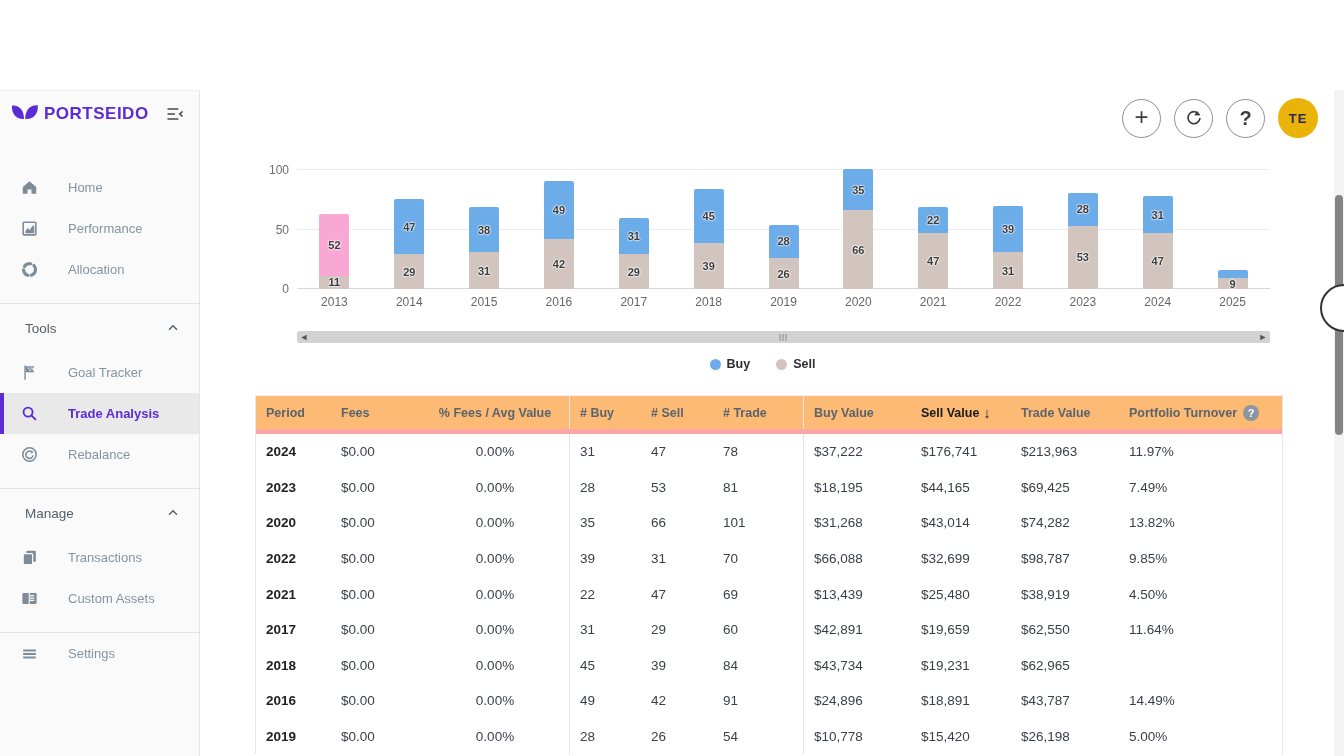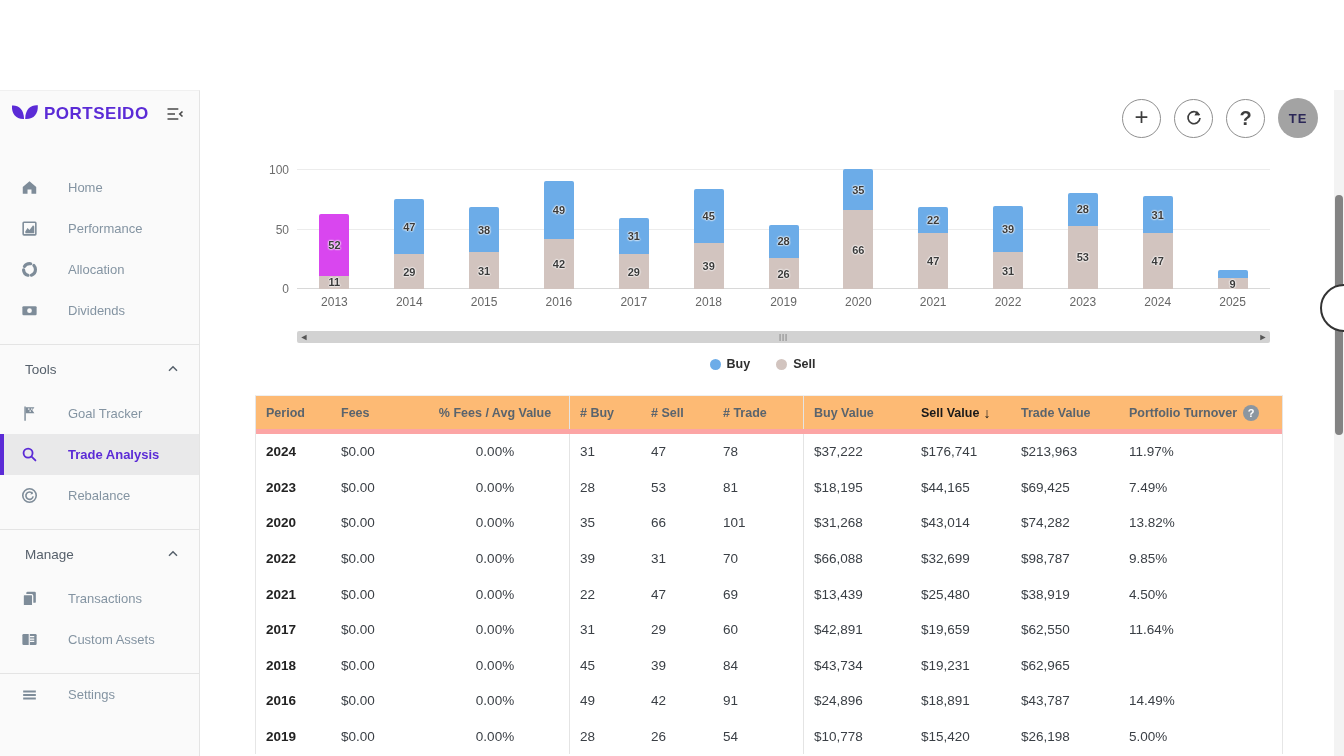--- a/index.html
+++ b/index.html
@@ -26,21 +26,21 @@
   .section-header { height:48px; display:flex; align-items:center; padding:0 18px 0 25px; }
   .section-header .shl { flex:1; font-size:13.5px; color:#56606b; }
   .section-header .chv { width:16px; height:16px; color:#56606b; cursor:pointer; }
 
   
   .header-actions { position:absolute; top:98px; right:26px; display:flex; align-items:center; gap:13px; }
   .circle-btn { width:39px; height:39px; border-radius:50%; border:1px solid #8f8f8f; background:#fff;
                 display:flex; align-items:center; justify-content:center; cursor:pointer; color:#3d3d3d; }
   .circle-btn .plus { font-size:24px; font-weight:300; line-height:1; margin-top:-2px; }
   .circle-btn .qm { font-size:20px; font-weight:bold; }
-  .avatar { width:40px; height:40px; border-radius:50%; background:#a3a3a3; color:#2b2757;
+  .avatar { width:40px; height:40px; border-radius:50%; background:#eab308; color:#2b2757;
             display:flex; align-items:center; justify-content:center; font-size:13px; font-weight:bold;
             letter-spacing:1px; cursor:pointer; }
 
   
   .chart-wrap { position:absolute; left:255px; top:168px; width:1015px; }
   .plot-row { display:flex; }
   .y-axis { width:42px; position:relative; height:132px; }
   .y-tick { position:absolute; right:8px; font-size:12px; color:#6d6d6d; transform:translateY(-50%); }
   .plot { position:relative; flex:1; height:132px; }
   .gridline { position:absolute; left:0; right:0; height:1px; background:#ececec; }
@@ -130,29 +130,20 @@
           <span class="lbl">Performance</span>
         </div>
         <div class="nav-item">
           <span class="ico">
             <svg viewBox="0 0 24 24" width="19" height="19" fill="none" stroke="currentColor" stroke-width="4">
               <circle cx="12" cy="12" r="7.5" stroke-dasharray="9 4.5" stroke-linecap="round"></circle>
             </svg>
           </span>
           <span class="lbl">Allocation</span>
         </div>
-        <div class="nav-item">
-          <span class="ico">
-            <svg viewBox="0 0 24 24" width="19" height="19">
-              <rect x="3" y="6.5" width="18" height="11.5" rx="1.5" fill="currentColor"></rect>
-              <circle cx="12" cy="12.2" r="3" fill="#fafafa"></circle>
-            </svg>
-          </span>
-          <span class="lbl">Dividends</span>
-        </div>
         <div class="side-divider"></div>
         <div class="section-header">
           <span class="shl">Tools</span>
           <span class="chv">
             <svg viewBox="0 0 24 24" width="16" height="16" fill="none" stroke="currentColor" stroke-width="2.2">
               <path d="M6 14.5l6-6 6 6"></path>
             </svg>
           </span>
         </div>
         <div class="nav-item">
@@ -247,21 +238,21 @@
       <div class="y-axis" id="y-axis">
           <span class="y-tick" style="bottom: 11px; transform: translateY(50%);">0</span>
           <span class="y-tick" style="bottom: 70.5px; transform: translateY(50%);">50</span>
           <span class="y-tick" style="bottom: 130px; transform: translateY(50%);">100</span>
         </div>
       <div class="plot" id="plot">
           <div class="gridline base" style="bottom: 11px;"></div>
           <div class="gridline" style="bottom: 70.5px;"></div>
           <div class="gridline" style="bottom: 130px;"></div>
           <div class="bar" style="left: 22.4231px; height: 74.97px;">
-            <div class="seg buy" style="height: 61.88px; background: #d946ef;">
+            <div class="seg buy" style="height: 61.88px; background: #f9a8d4;">
               <span class="seg-label">52</span>
             </div>
             <div class="seg sell" style="height: 13.09px; background: rgb(210, 196, 191);">
               <span class="seg-label">11</span>
             </div>
           </div>
           <span class="x-label" style="left: 37.4231px;">2013</span>
           <div class="bar" style="left: 97.2692px; height: 90.44px;">
             <div class="seg buy" style="height: 55.93px; background: rgb(108, 172, 232);">
               <span class="seg-label">47</span>

